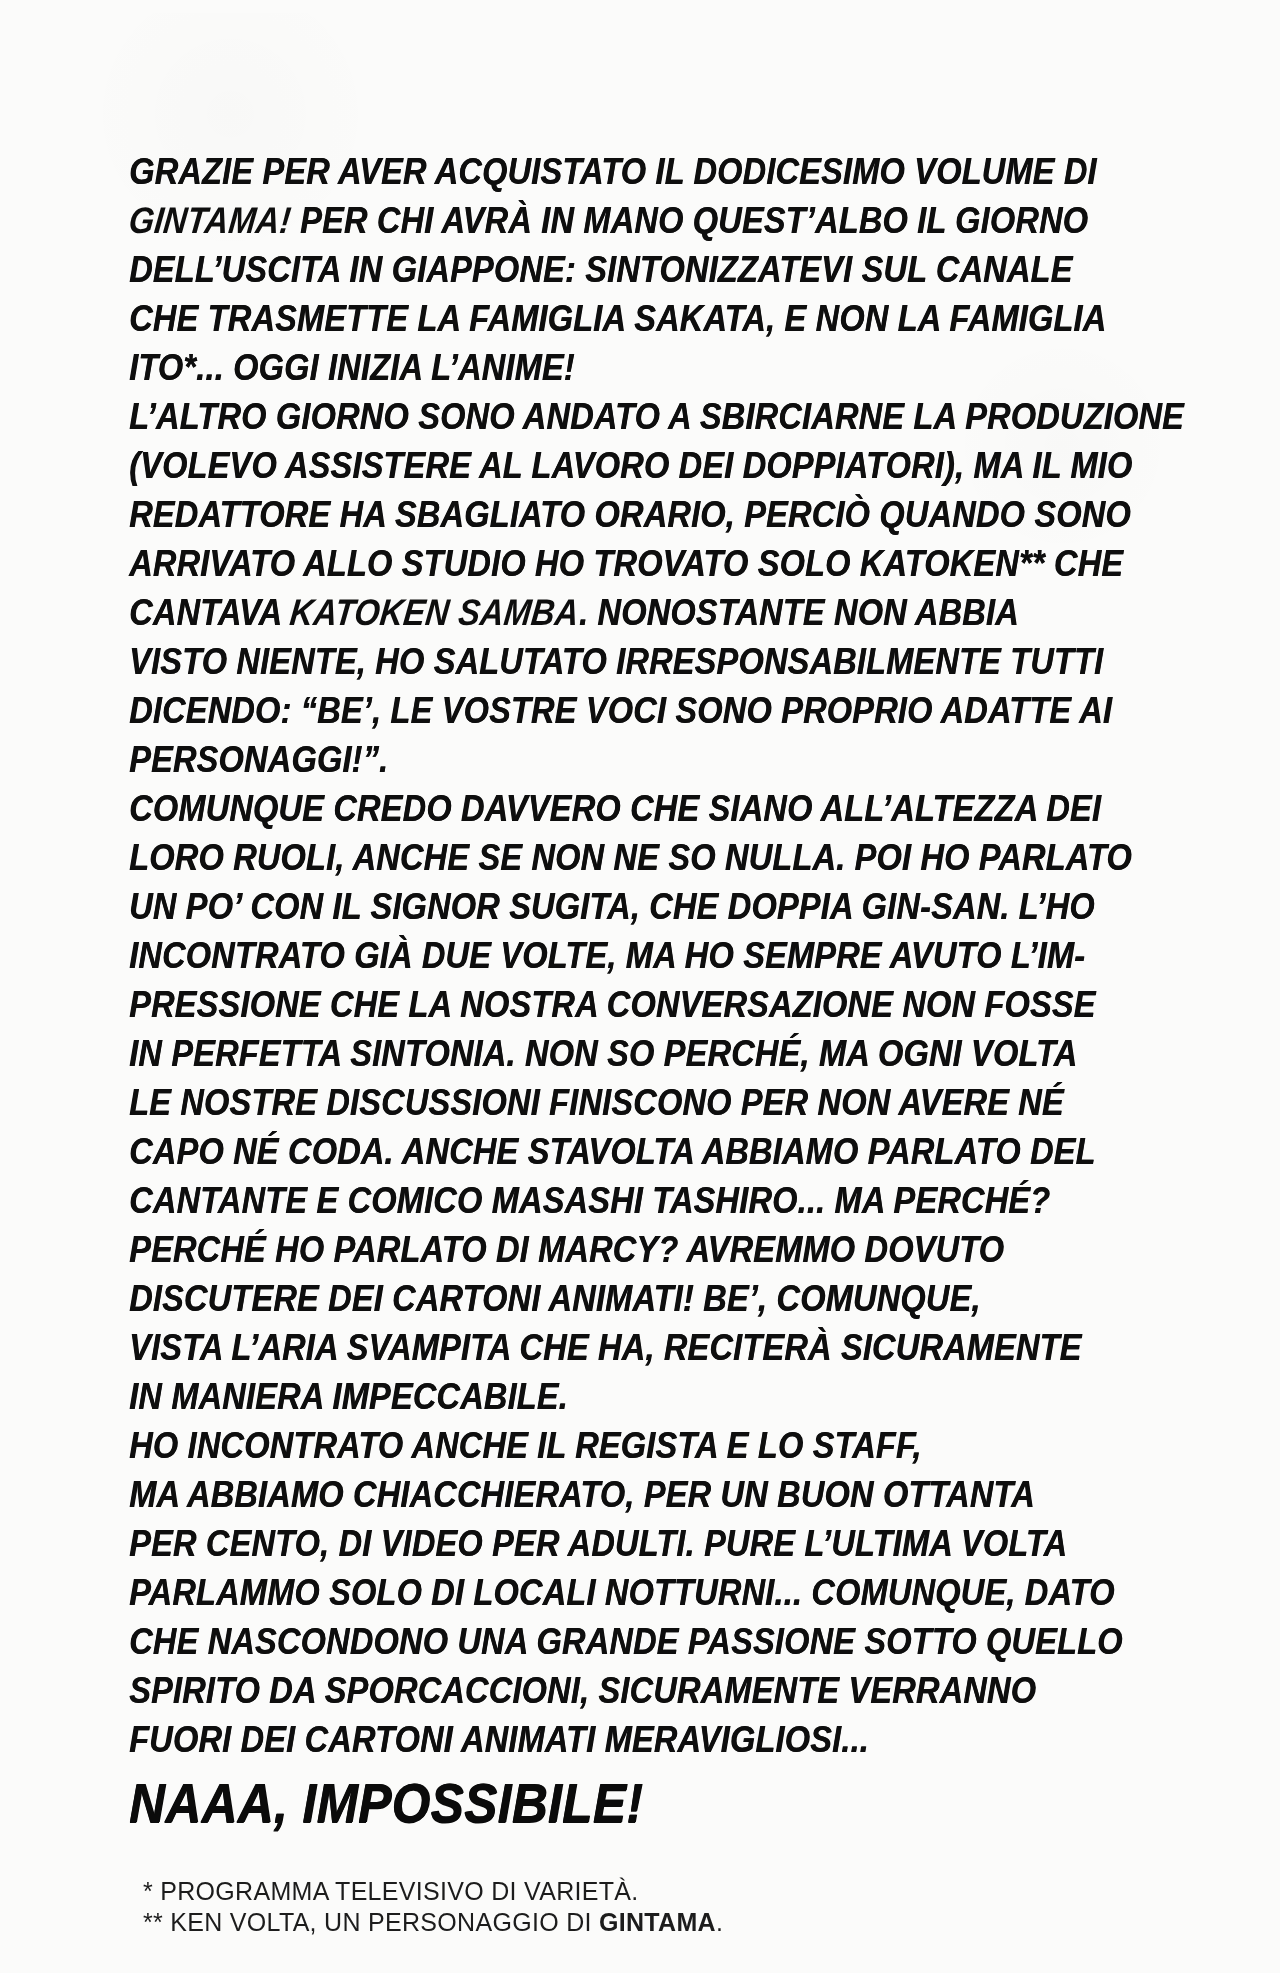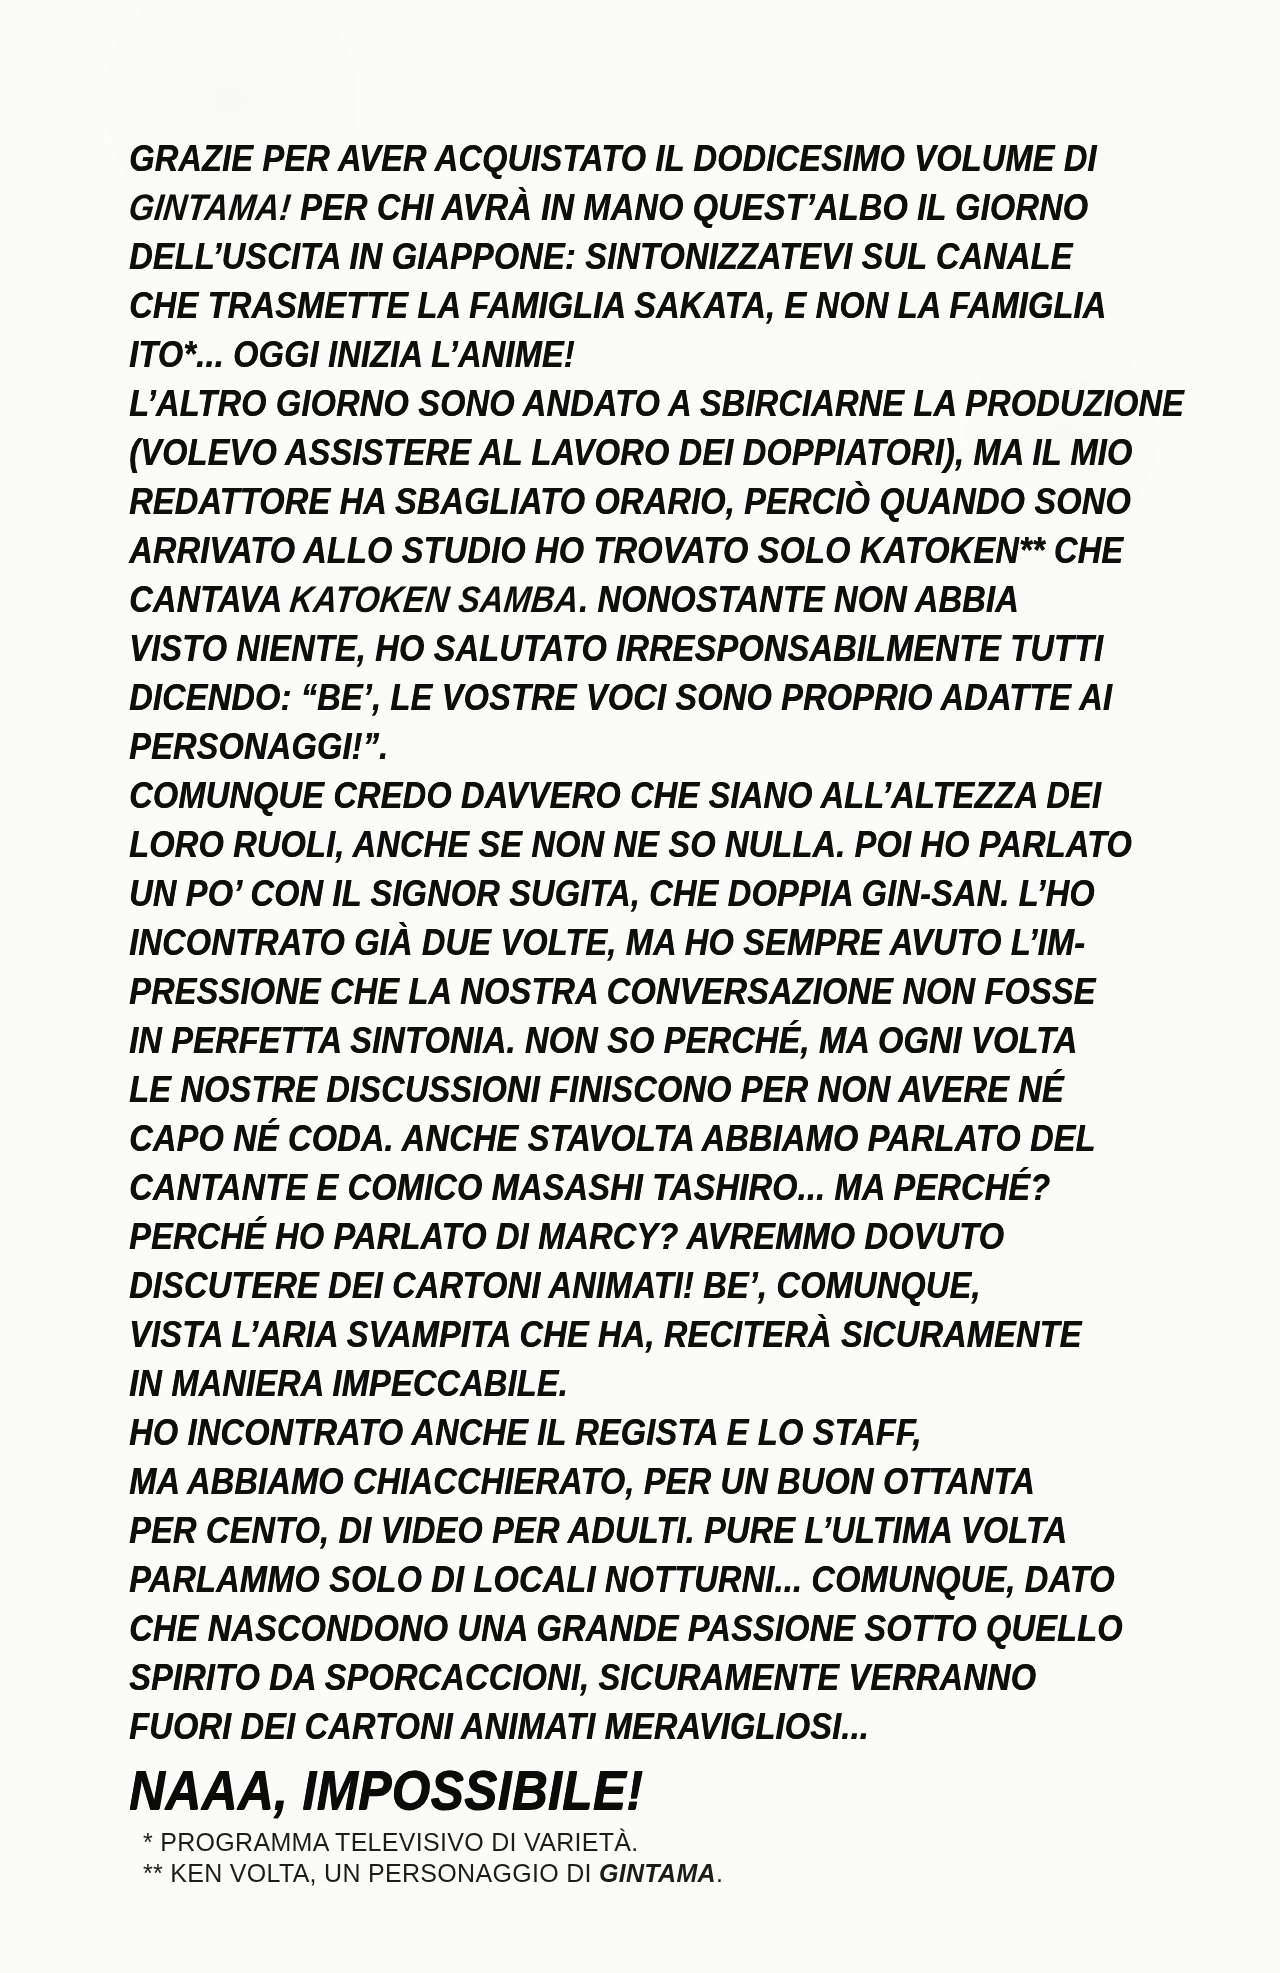--- a/index.html
+++ b/index.html
@@ -8,21 +8,21 @@
   }
   body {
     width: 1280px;
     height: 1973px;
     background: #fbfbfa;
     overflow: hidden;
     position: relative;
   }
   .page {
     position: absolute;
-    top: 0; left: 0;
+    top: 13px; left: 0;
     width: 1280px;
     height: 1443px;
     background:
       radial-gradient(circle at 18% 7%, rgba(0,0,0,0.012), transparent 9%),
       radial-gradient(circle at 83% 30%, rgba(0,0,0,0.012), transparent 8%),
       #fbfbfa;
     box-sizing: border-box;
     padding: 134px 30px 17px 129px;
   }
   .body-text {
@@ -53,33 +53,33 @@
     line-height: 74px;
     letter-spacing: 0.5px;
     color: #0b0b0b;
     white-space: nowrap;
     transform: scaleX(0.9);
     transform-origin: 0 50%;
     text-shadow: 0.9px 0 0 currentColor, 0 0.5px 0 currentColor;
     margin-top: 2px;
   }
   .footnotes {
+    margin-top: 36px;
     padding-left: 14px;
     color: #1c1c1c;
   }
   .fn {
     font-family: "Liberation Sans", sans-serif;
     font-size: 25px;
     line-height: 31px;
     letter-spacing: 0.3px;
     white-space: nowrap;
   }
   .fn .tref {
     font-weight: 700;
-    font-style: italic;
     transform: none;
   }
 </style>
 </head>
 <body>
 
 <div class="page">
   <div class="body-text" id="afterword-lines">
       <div class="ln"><span>GRAZIE PER AVER ACQUISTATO IL DODICESIMO VOLUME DI</span></div>
       <div class="ln"><span class="tref">GINTAMA!</span><span> PER CHI AVRÀ IN MANO QUEST’ALBO IL GIORNO</span></div>

